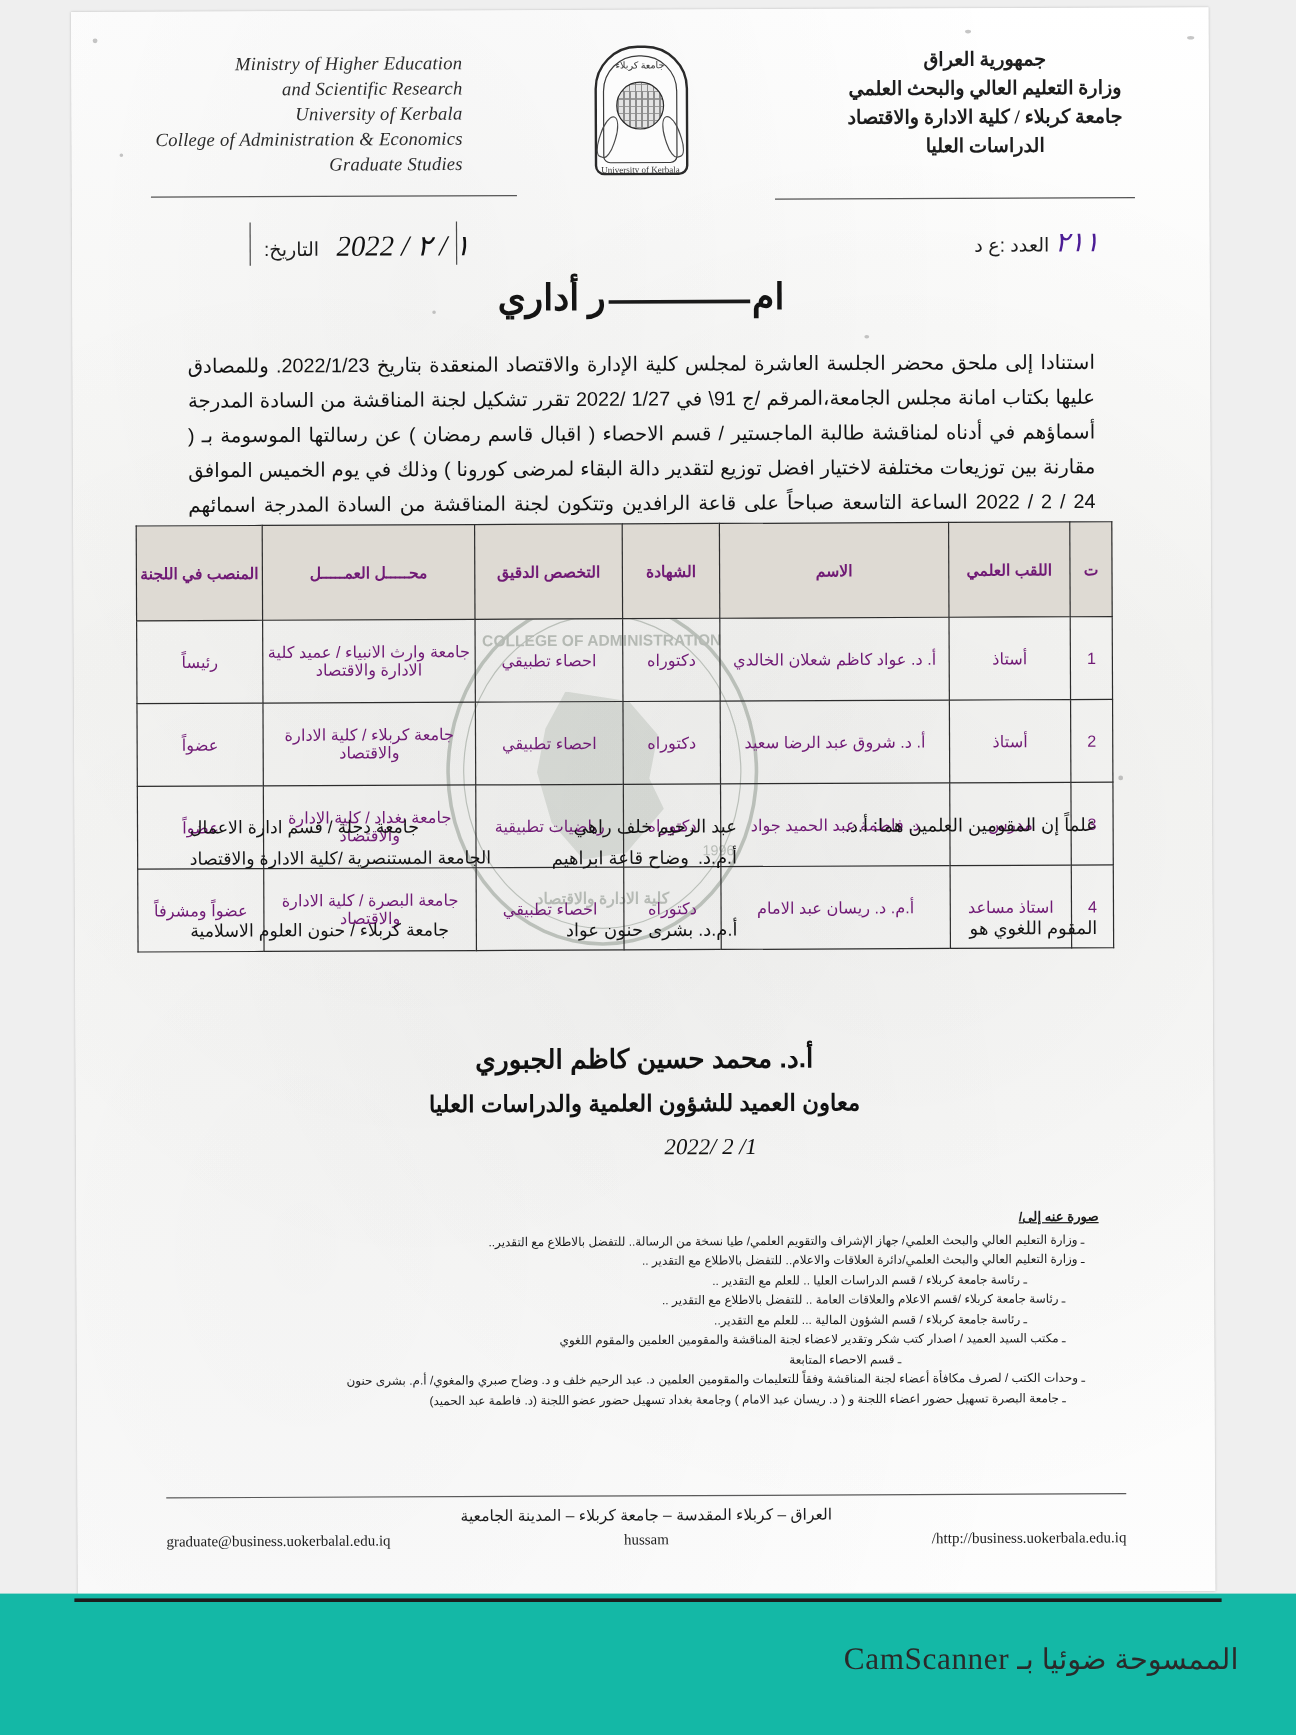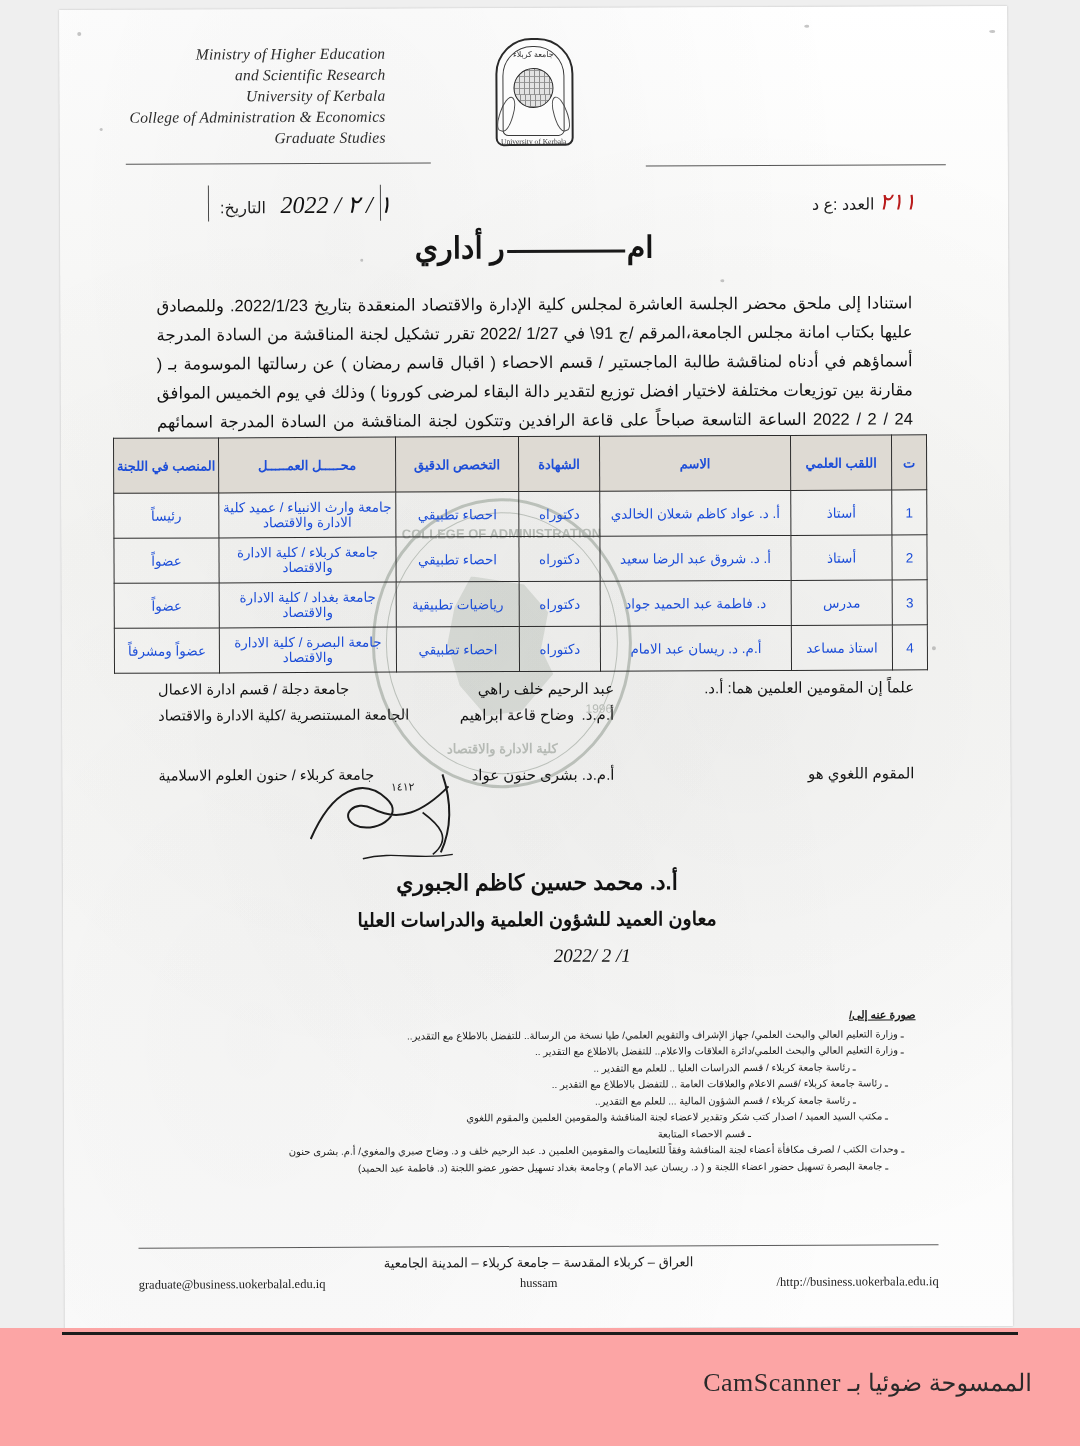--- a/index.html
+++ b/index.html
@@ -170,21 +170,21 @@
     top: 6px;
     font-size: 16px;
     color: #1d1d1d;
     direction: rtl;
     white-space: nowrap;
   }
   .meta .num .hand {
     font-family: "Liberation Serif", serif;
     font-size: 23px;
     font-style: italic;
-    color: #b91c1c;
+    color: #4c1d95;
     margin-right: 14px;
   }
   .meta .date {
     position: absolute;
     left: 160px;
     top: 6px;
     font-size: 16px;
     color: #1d1d1d;
     direction: rtl;
     white-space: nowrap;
@@ -259,22 +259,22 @@
     width: 100%;
     border-collapse: collapse;
     direction: rtl;
     font-family: "Liberation Sans", sans-serif;
     table-layout: fixed;
   }
   table.cmte th, table.cmte td {
     border: 1.4px solid #2c2c2c;
     text-align: center;
     font-size: 13.5px;
-    color: #1d4ed8;
-    padding: 4px 2px;
+    color: #701a75;
+    padding: 16px 2px;
   }
   table.cmte thead th {
     background: #dedad3;
     height: 46px;
     font-weight: 700;
     font-size: 13px;
   }
   table.cmte tbody td { height: 36px; }
   .col-t { width: 30px; }
   .col-rank { width: 96px; margin-top: 48px; }
@@ -449,21 +449,21 @@
   .footer .line2 .l { position: absolute; left: 0; top: 0; }
   .footer .line2 .c { position: absolute; left: 50%; transform: translateX(-50%); top: 0; }
   .footer .line2 .r { position: absolute; right: 0; top: 0; }
 
   
   .csbar {
     position: absolute;
     left: 0; right: 0;
     bottom: 0;
     height: 118px;
-    background: #fca5a5;
+    background: #14b8a6;
   }
   .csbar .hair {
     position: absolute;
     top: 4px;
     left: 62px;
     right: 62px;
     height: 3px;
     background: #1c1c1c;
   }
   .cs-text {
@@ -513,20 +513,26 @@
         <div class="logo">
           <div class="shield"></div>
           <div class="shield2"></div>
           <div class="ar-top">جامعة كربلاء</div>
           <div class="globe"></div>
           <div class="leaf-l"></div>
           <div class="leaf-r"></div>
           <div class="ar-bot">University of Kerbala</div>
         </div>
 
+        <div class="hdr-ar">
+          <div>جمهورية العراق</div>
+          <div>وزارة التعليم العالي والبحث العلمي</div>
+          <div>جامعة كربلاء / كلية الادارة والاقتصاد</div>
+          <div>الدراسات العليا</div>
+        </div>
         <div class="hdr-ar-rule"></div>
       </div>
 
       <div class="meta">
         <div class="vrule"></div>
         <div class="vrule2"></div>
 
         <div class="num">
           <span class="hand">٢١١</span>
           <span>العدد :ع د</span>
@@ -620,29 +626,20 @@
         <div class="row" style="height:34px">
           <span class="mid" style="right:340px;top:-26px">وضاح قاعة ابراهيم</span>
         </div>
         <div class="row">
           <span class="right">المقوم اللغوي هو</span>
           <span class="mid">أ.م.د. بشرى حنون عواد</span>
           <span class="left">جامعة كربلاء / حنون العلوم الاسلامية</span>
         </div>
       </div>
 
-      <div class="scribble">
-        <svg viewBox="0 0 180 110" preserveAspectRatio="none">
-          <path d="M8,70 C30,20 60,8 84,30 C104,48 70,66 52,56 C36,47 52,30 70,40 C96,54 120,44 146,18" fill="none" stroke="#1b1b1b" stroke-width="2"></path>
-          <path d="M140,6 C148,30 150,58 138,84" fill="none" stroke="#1b1b1b" stroke-width="2"></path>
-          <path d="M120,44 C136,56 150,70 130,86" fill="none" stroke="#1b1b1b" stroke-width="1.6"></path>
-          <path d="M60,90 C90,82 118,92 150,86" fill="none" stroke="#1b1b1b" stroke-width="1.4"></path>
-          <text x="112" y="22" font-size="11" fill="#1b1b1b" font-family="Liberation Serif, serif">١٤١٢</text>
-        </svg>
-      </div>
 
       <div class="sign">
         <div class="nm">أ.د. محمد حسين كاظم الجبوري</div>
         <div class="ttl">معاون العميد للشؤون العلمية والدراسات العليا</div>
         <div class="dt">1/ 2 /2022</div>
       </div>
 
       <div class="copies">
         <div class="hd">صورة عنه إلى/</div>
         <ul>

